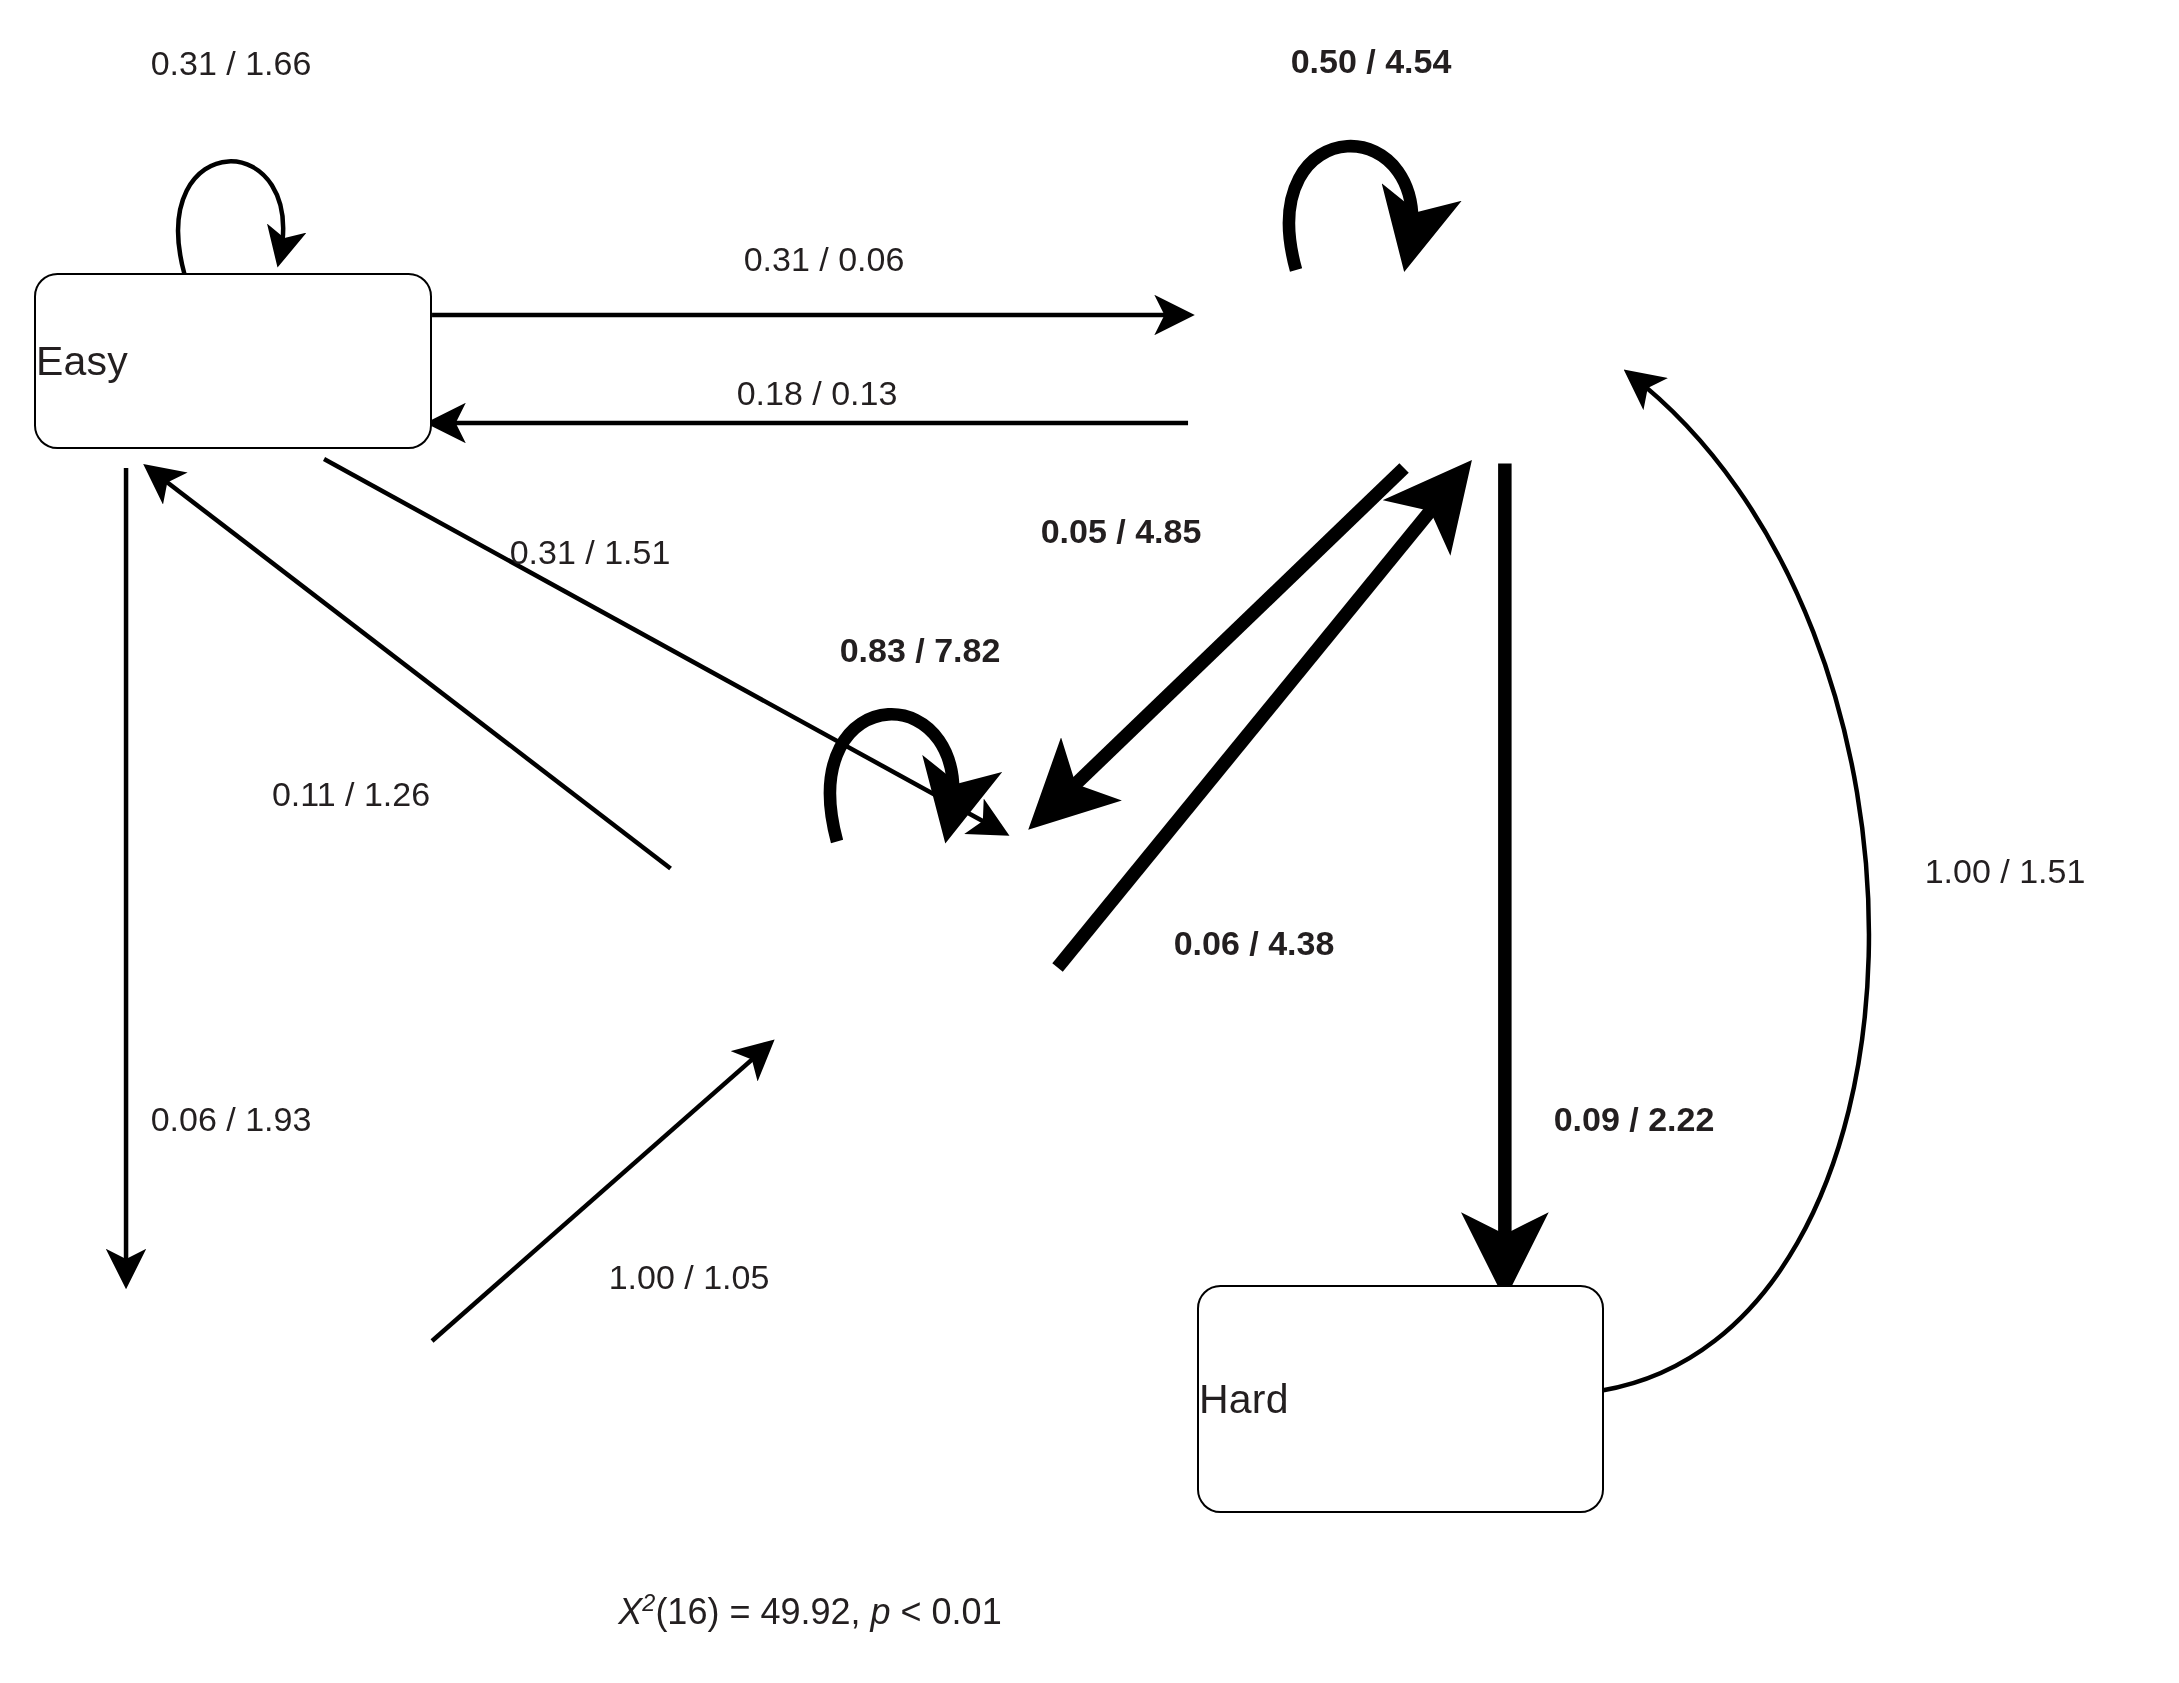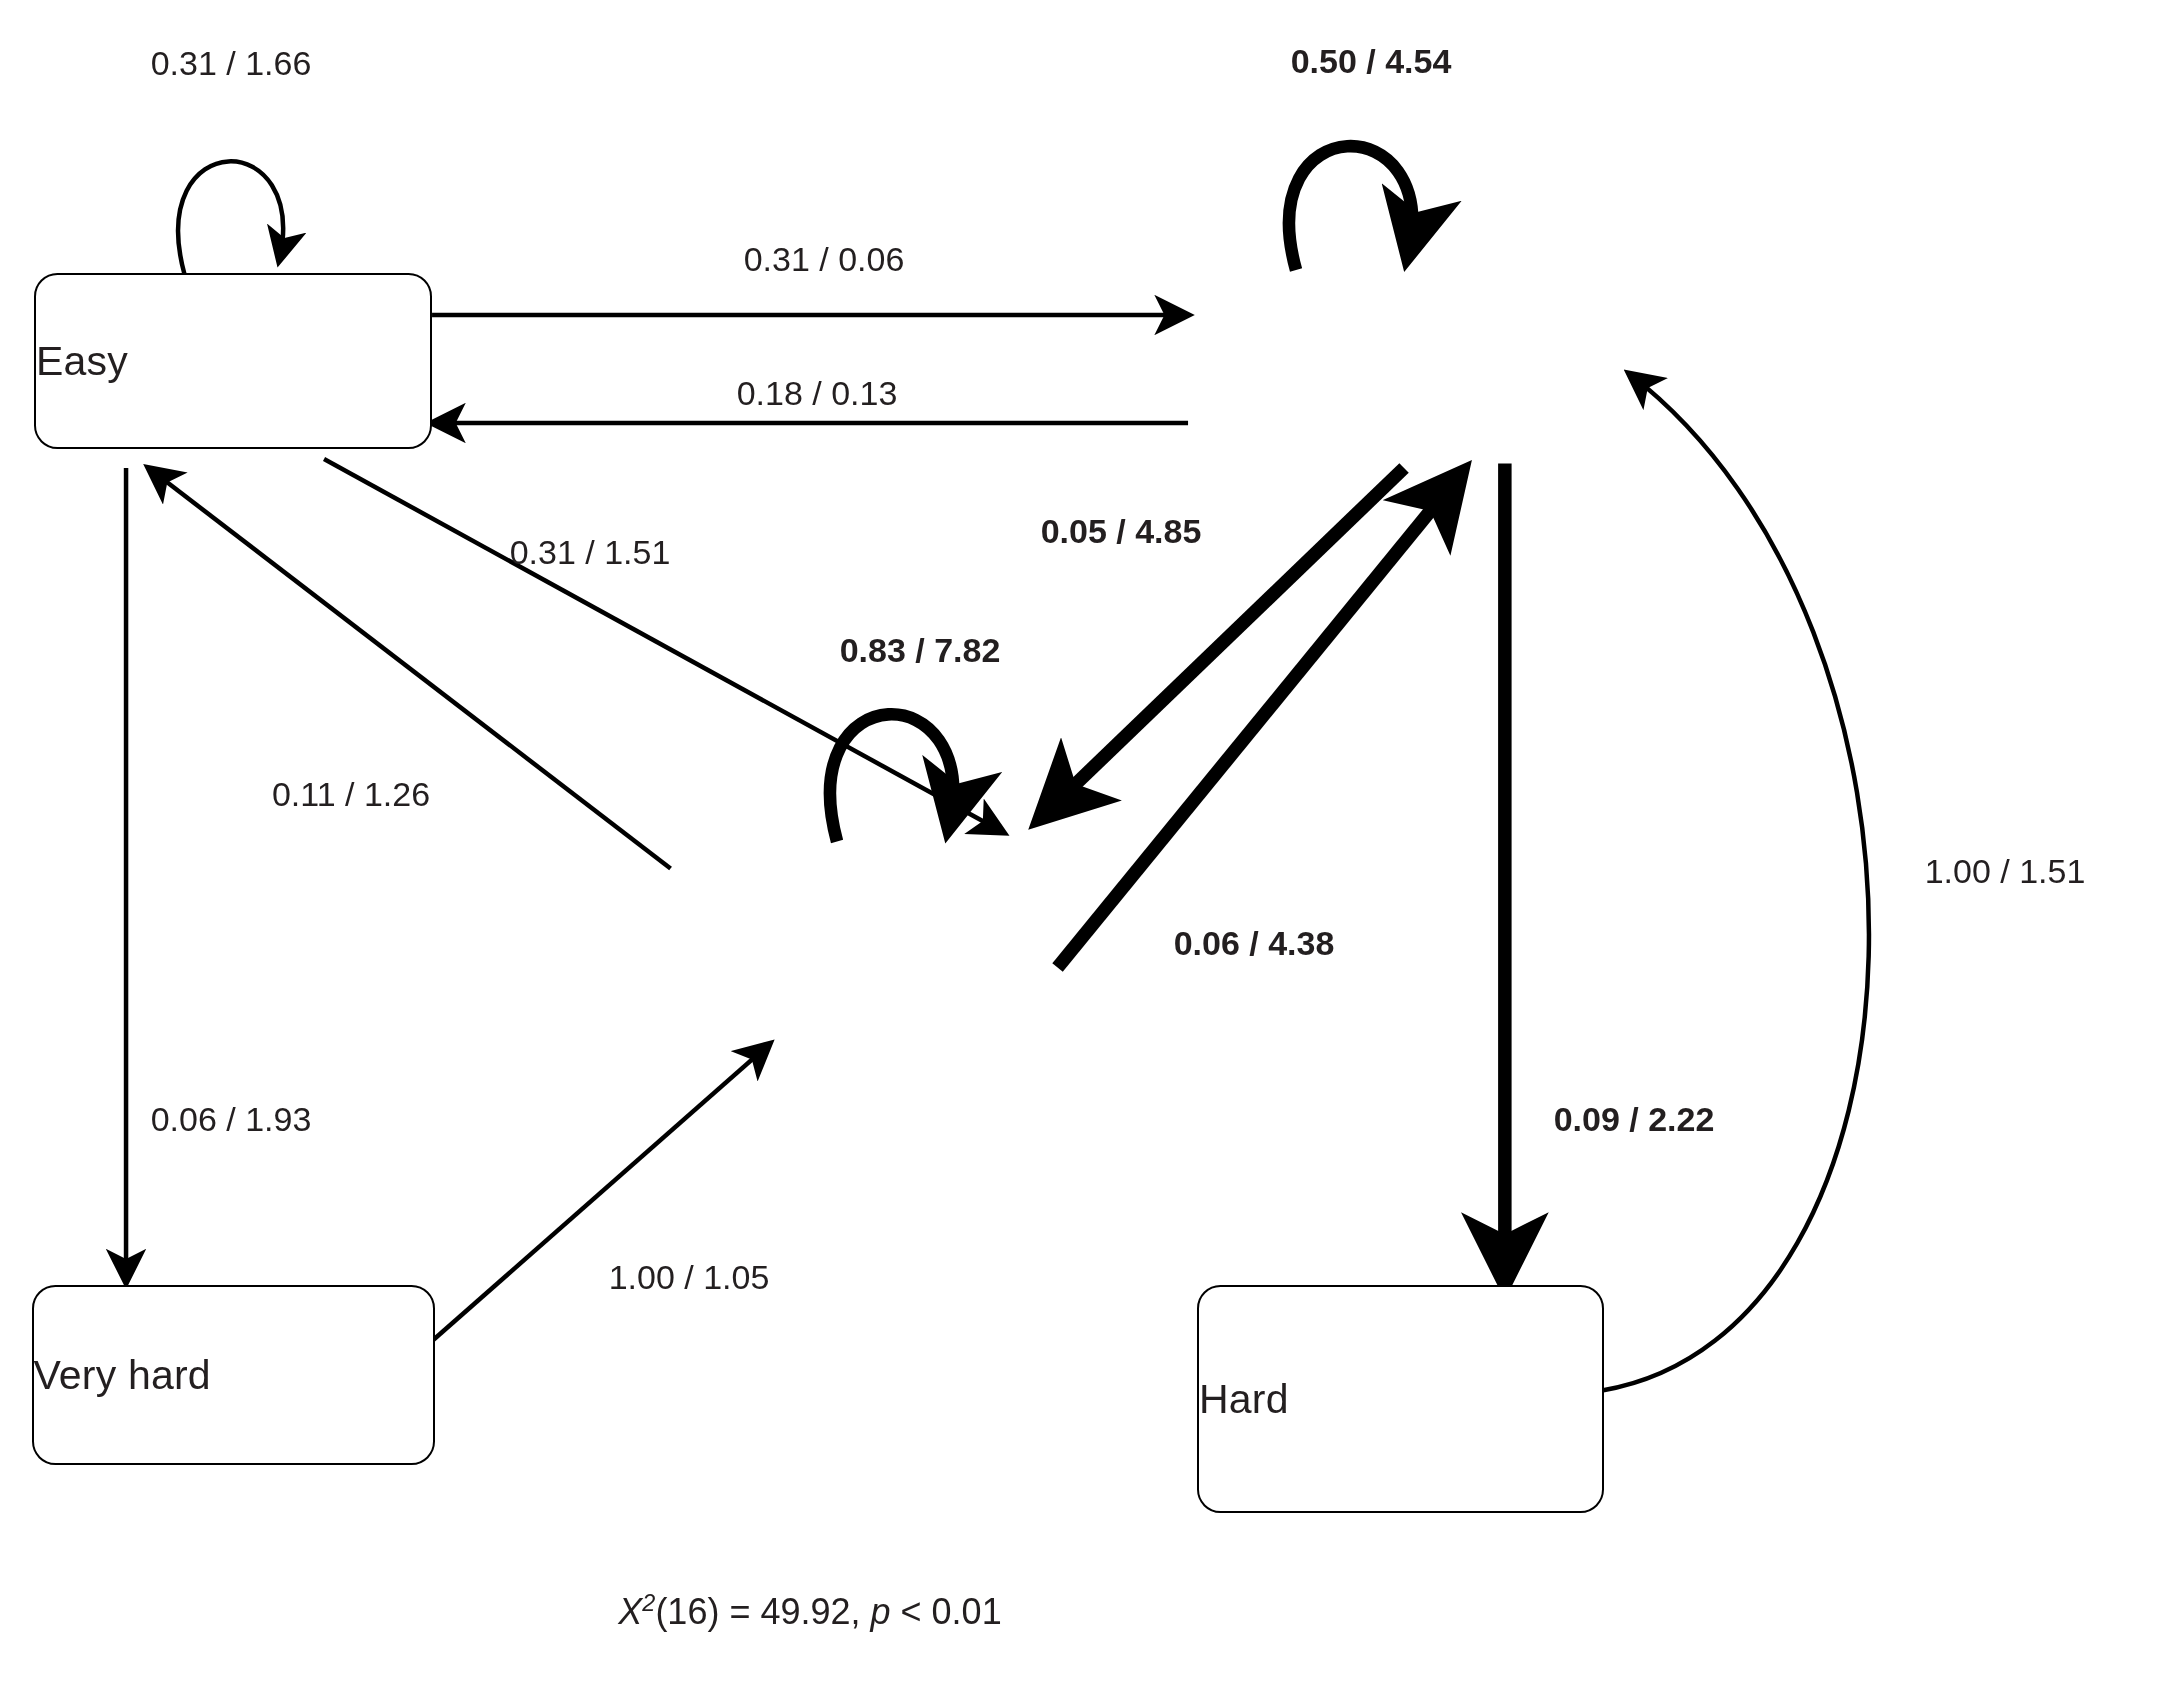--- a/index.html
+++ b/index.html
@@ -132,23 +132,20 @@
       <path d="M 480 1490 L 855 1160" fill="none" stroke="#000000" stroke-width="5" marker-end="url(#arrow-thin)"></path>
     </g>
   </svg>
 
   <div class="node-box" style="left:34px; top:273px; width:398px; height:176px;">
     <span class="node-label">Easy</span>
   </div>
 
 
 
-  <div class="node-box" style="left:31.5px; top:1285px; width:403px; height:180px;">
-    <span class="node-label">Very hard</span>
-  </div>
 
   <div class="node-box" style="left:1197px; top:1285px; width:407px; height:228px;">
     <span class="node-label">Hard</span>
   </div>
 
   <div class="edge-label" style="left:231px; top:63px;">0.31 / 1.66</div>
 
   <div class="edge-label bold" style="left:1371px; top:61px;">0.50 / 4.54</div>
 
   <div class="edge-label bold" style="left:920px; top:650px;">0.83 / 7.82</div>

